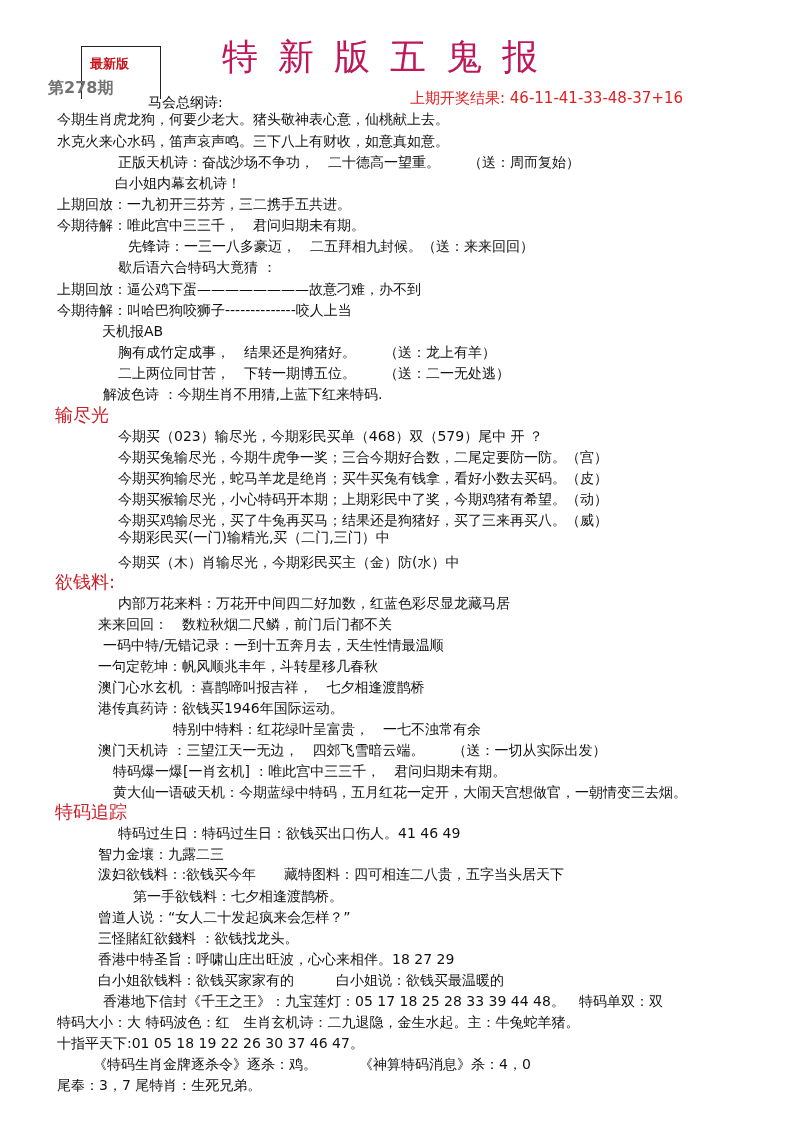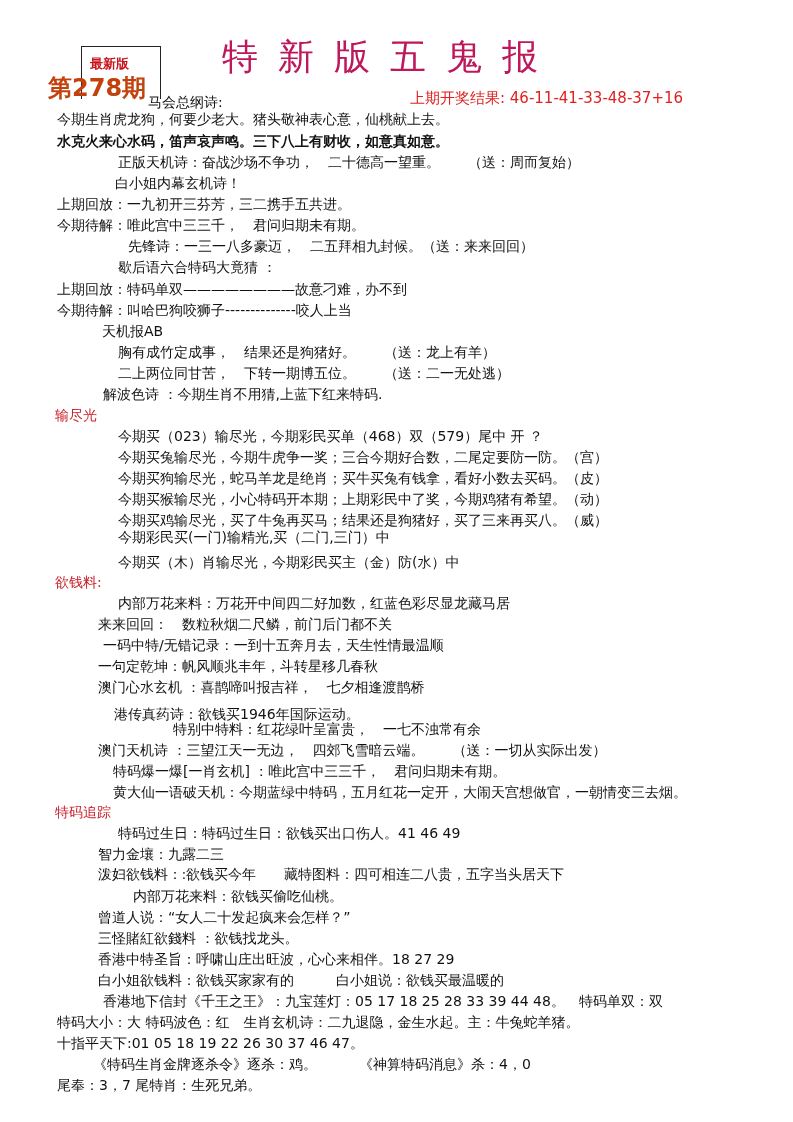--- a/index.html
+++ b/index.html
@@ -3,54 +3,54 @@
 <meta charset="utf-8">
 <style>
   html, body { margin:0; padding:0; background:#ffffff; }
   body { width:793px; height:1122px; position:relative; overflow:hidden;
          font-family:"DejaVu Sans","Liberation Sans",sans-serif; color:#111; }
   .abs { position:absolute; white-space:nowrap; }
   .title { left:222px; top:28px; font-family:"DejaVu Serif","Liberation Serif",serif;
            font-size:36px; color:#be185d; letter-spacing:20px; line-height:58px; }
   .latest-box { left:81px; top:46px; width:78px; height:52px; border:1px solid #222; border-bottom:none; }
   .latest-label { left:90px; top:55px; font-size:13px; font-weight:bold; color:#c8121b; }
-  .issue { left:48px; top:76px; font-size:24px; font-weight:bold; color:#c2410c; line-height:24px; }
+  .issue { left:48px; top:76px; font-size:16px; font-weight:bold; color:#737373; line-height:24px; }
   .result { left:410px; top:89px; font-size:15px; color:#e02020; }
   .line { position:absolute; white-space:nowrap; font-size:14px; line-height:20px; color:#111; }
-  .sec { position:absolute; white-space:nowrap; font-size:14px; line-height:20px; color:#c8202a; }
+  .sec { position:absolute; white-space:nowrap; font-size:18px; line-height:20px; color:#c8202a; }
   .bar-navy i { background:#1a2260; box-shadow:0 5px 0 #1a2260; }
   .bar-black i { background:#111; box-shadow:0 5px 0 #111; }
   .bar-wrap { display:inline-block; height:12px; vertical-align:2px; }
 </style>
 </head>
 <body>
 
 <div class="abs title">特新版五鬼报</div>
 <div class="abs latest-box"></div>
 <div class="abs latest-label">最新版</div>
 <div class="abs issue">第278期</div>
 <div class="line" style="left:148px;top:92px;">马会总纲诗:</div>
 <div class="abs result">上期开奖结果: 46-11-41-33-48-37+16</div>
 
 <div class="line" style="left:57px;top:110px;font-family:Liberation Serif, serif;">今期生肖虎龙狗，何要少老大。猪头敬神表心意，仙桃献上去。</div>
-<div class="line" style="left:57px;top:131px;font-weight:bold;">水克火来心水码，笛声哀声鸣。三下八上有财收，如意真如意。</div>
+<div class="line" style="left:57px;top:131px;">水克火来心水码，笛声哀声鸣。三下八上有财收，如意真如意。</div>
 <div class="line" style="left:118px;top:152px;">正版天机诗：奋战沙场不争功，　二十德高一望重。　　（送：周而复始）</div>
 
 <div class="line" style="left:115px;top:173px;">
   <span class="bar-wrap bar-navy"><i></i><i></i></span><span>白小姐内幕玄机诗！</span><span class="bar-wrap bar-navy"><i></i><i></i></span>
 </div>
 <div class="line" style="left:57px;top:194px;">上期回放：一九初开三芬芳，三二携手五共进。</div>
 <div class="line" style="left:57px;top:215px;">今期待解：唯此宫中三三千，　君问归期未有期。</div>
 
 <div class="line" style="left:128px;top:236px;">
   <span class="bar-wrap bar-black"><i></i><i></i></span><span>先锋诗</span><span class="bar-wrap bar-black"><i></i><i></i></span><span>：一三一八多豪迈，　二五拜相九封候。（送：来来回回）</span>
 </div>
 
 <div class="line" style="left:118px;top:257px;">歇后语六合特码大竟猜 ：</div>
-<div class="line" style="left:57px;top:279px;">上期回放：特码单双————————故意刁难，办不到</div>
+<div class="line" style="left:57px;top:279px;">上期回放：逼公鸡下蛋————————故意刁难，办不到</div>
 <div class="line" style="left:57px;top:300px;">今期待解：叫哈巴狗咬狮子--------------咬人上当</div>
 
 <div class="line" style="left:102px;top:321px;">天机报AB</div>
 <div class="line" style="left:118px;top:342px;">胸有成竹定成事，　结果还是狗猪好。　　（送：龙上有羊）</div>
 <div class="line" style="left:118px;top:363px;">二上两位同甘苦，　下转一期博五位。　　（送：二一无处逃）</div>
 <div class="line" style="left:103px;top:384px;">解波色诗 ：今期生肖不用猜,上蓝下红来特码.</div>
 
 <div class="sec" style="left:55px;top:405px;">输尽光</div>
 <div class="line" style="left:118px;top:426px;">今期买（023）输尽光，今期彩民买单（468）双（579）尾中 开 ？</div>
 <div class="line" style="left:118px;top:447px;">今期买兔输尽光，今期牛虎争一奖；三合今期好合数，二尾定要防一防。（宫）</div>
@@ -59,31 +59,31 @@
 <div class="line" style="left:118px;top:510px;">今期买鸡输尽光，买了牛兔再买马；结果还是狗猪好，买了三来再买八。（威）</div>
 <div class="line" style="left:118px;top:527px;">今期彩民买(一门)输精光,买（二门,三门）中</div>
 <div class="line" style="left:118px;top:552px;">今期买（木）肖输尽光，今期彩民买主（金）防(水）中</div>
 
 <div class="sec" style="left:55px;top:572px;">欲钱料:</div>
 <div class="line" style="left:118px;top:593px;">内部万花来料：万花开中间四二好加数，红蓝色彩尽显龙藏马居</div>
 <div class="line" style="left:98px;top:614px;">来来回回：　数粒秋烟二尺鳞，前门后门都不关</div>
 <div class="line" style="left:103px;top:635px;">一码中特/无错记录：一到十五奔月去，天生性情最温顺</div>
 <div class="line" style="left:98px;top:656px;">一句定乾坤：帆风顺兆丰年，斗转星移几春秋</div>
 <div class="line" style="left:98px;top:677px;">澳门心水玄机 ：喜鹊啼叫报吉祥，　七夕相逢渡鹊桥</div>
-<div class="line" style="left:114px;top:698px;margin-top:6px;">港传真药诗：欲钱买1946年国际运动。</div>
+<div class="line" style="left:98px;top:698px;">港传真药诗：欲钱买1946年国际运动。</div>
 <div class="line" style="left:148px;top:719px;margin-left:25px;">特别中特料：红花绿叶呈富贵，　一七不浊常有余</div>
 <div class="line" style="left:98px;top:740px;">澳门天机诗 ：三望江天一无边，　四郊飞雪暗云端。　　（送：一切从实际出发）</div>
 <div class="line" style="left:113px;top:761px;">特码爆一爆[一肖玄机] ：唯此宫中三三千，　君问归期未有期。</div>
 <div class="line" style="left:113px;top:782px;">黄大仙一语破天机：今期蓝绿中特码，五月红花一定开，大闹天宫想做官，一朝情变三去烟。</div>
 
 <div class="sec" style="left:55px;top:802px;">特码追踪</div>
 <div class="line" style="left:118px;top:823px;">特码过生日：特码过生日：欲钱买出口伤人。41 46 49</div>
 <div class="line" style="left:98px;top:844px;">智力金壤：九露二三</div>
 <div class="line" style="left:98px;top:865px;font-family:Liberation Serif, serif;">泼妇欲钱料：:欲钱买今年　　藏特图料：四可相连二八贵，五字当头居天下</div>
-<div class="line" style="left:133px;top:886px;">内部万花来料：欲钱买偷吃仙桃。</div>
+<div class="line" style="left:133px;top:886px;">第一手欲钱料：七夕相逢渡鹊桥。</div>
 <div class="line" style="left:98px;top:907px;">曾道人说：“女人二十发起疯来会怎样？”</div>
 <div class="line" style="left:98px;top:928px;">三怪賭紅欲錢料 ：欲钱找龙头。</div>
 <div class="line" style="left:98px;top:949px;">香港中特圣旨：呼啸山庄出旺波，心心来相伴。18 27 29</div>
 <div class="line" style="left:98px;top:970px;">白小姐欲钱料：欲钱买家家有的　　　白小姐说：欲钱买最温暖的</div>
 <div class="line" style="left:103px;top:991px;">香港地下信封《千王之王》：九宝莲灯：05 17 18 25 28 33 39 44 48。　特码单双：双</div>
 <div class="line" style="left:57px;top:1012px;">特码大小：大 特码波色：红　生肖玄机诗：二九退隐，金生水起。主：牛兔蛇羊猪。</div>
 <div class="line" style="left:57px;top:1033px;">十指平天下:01 05 18 19 22 26 30 37 46 47。</div>
 <div class="line" style="left:93px;top:1054px;">《特码生肖金牌逐杀令》逐杀：鸡。　　　《神算特码消息》杀：4，0</div>
 <div class="line" style="left:57px;top:1075px;">尾奉：3，7 尾特肖：生死兄弟。</div>
 

